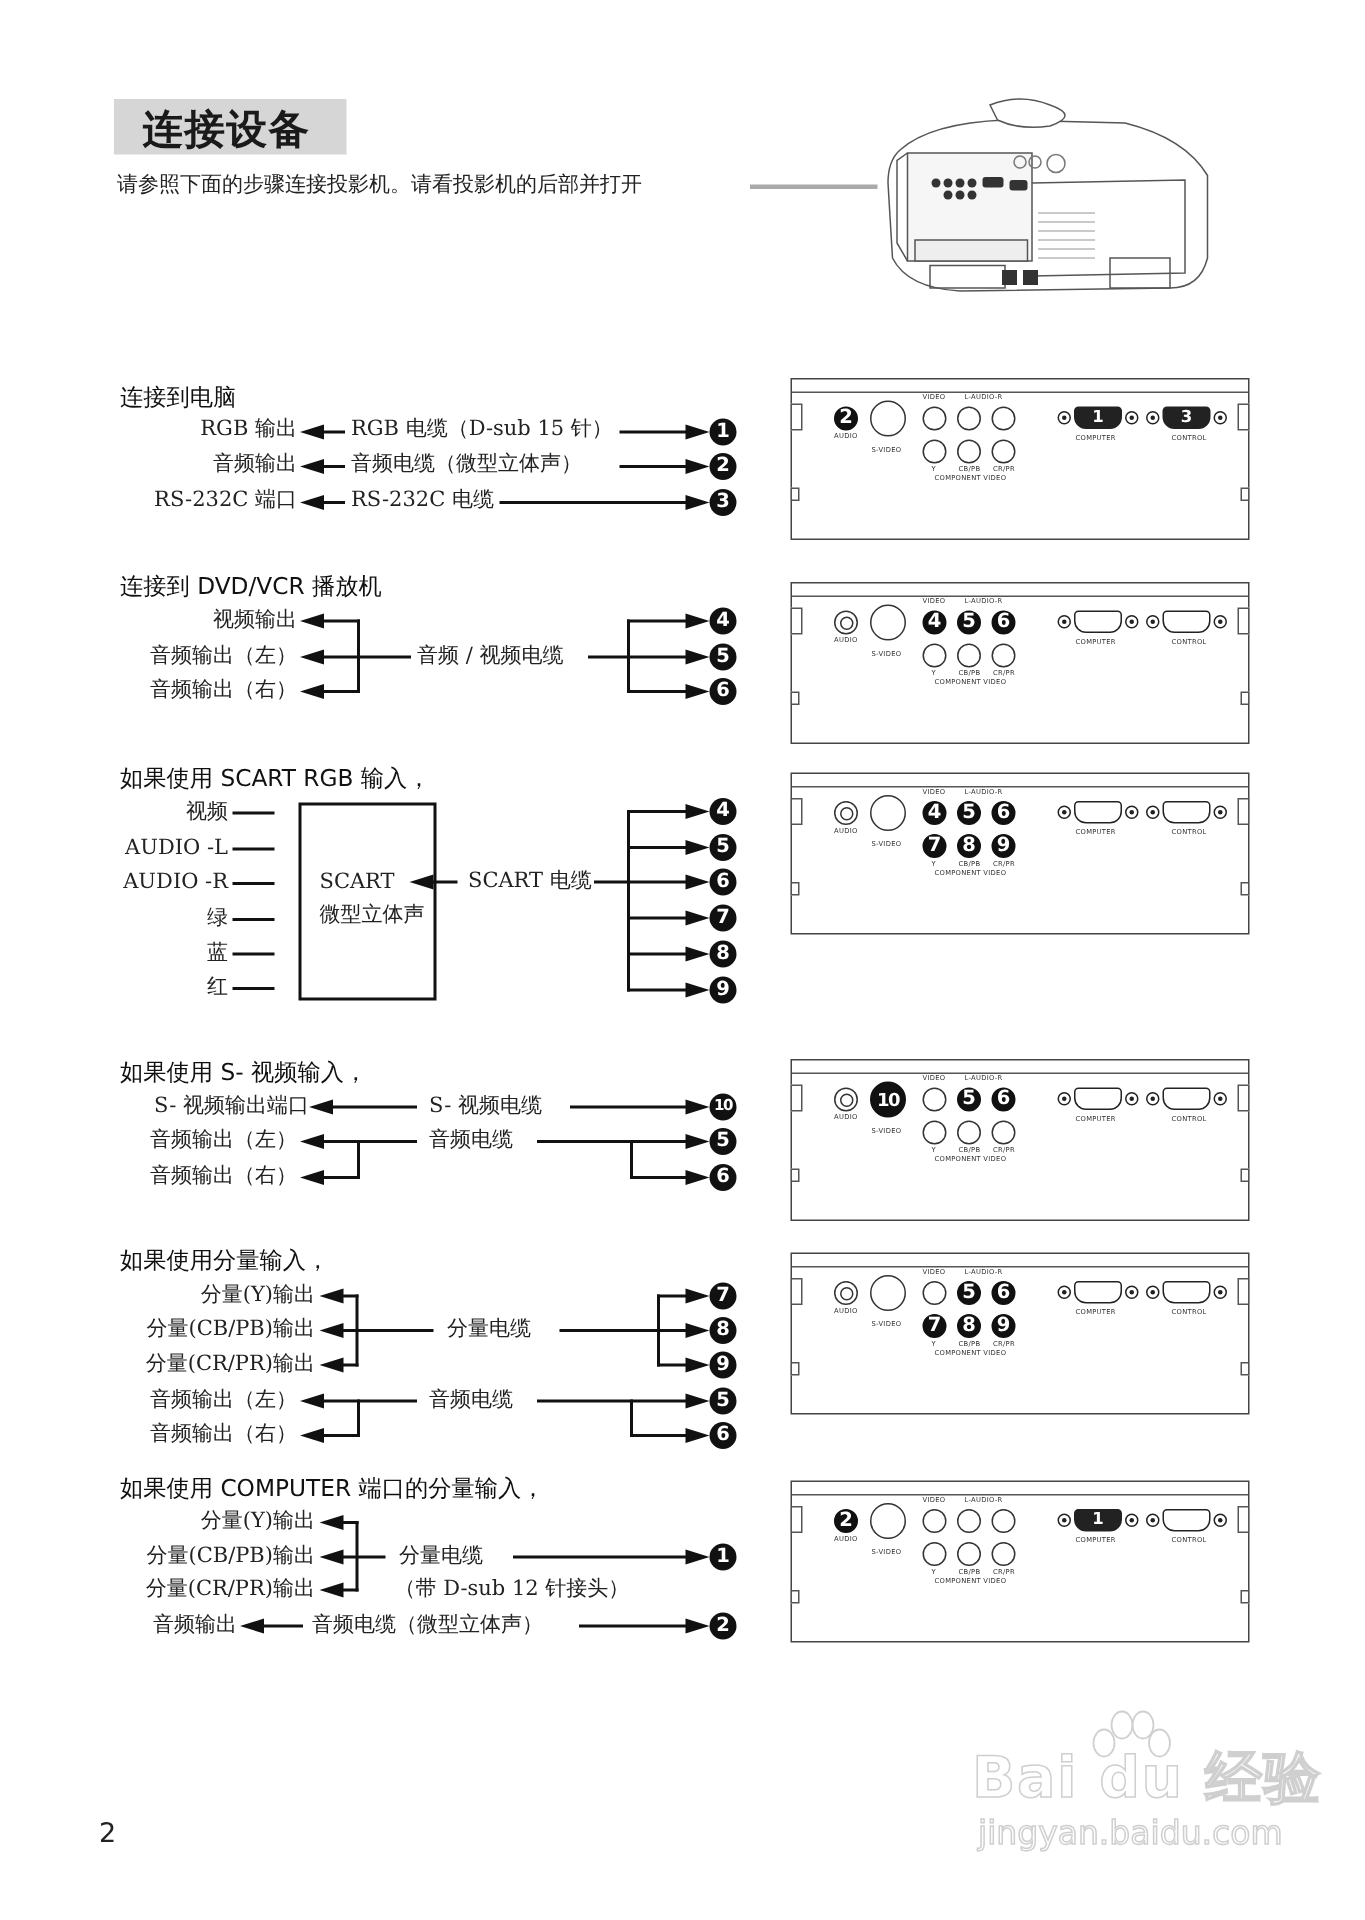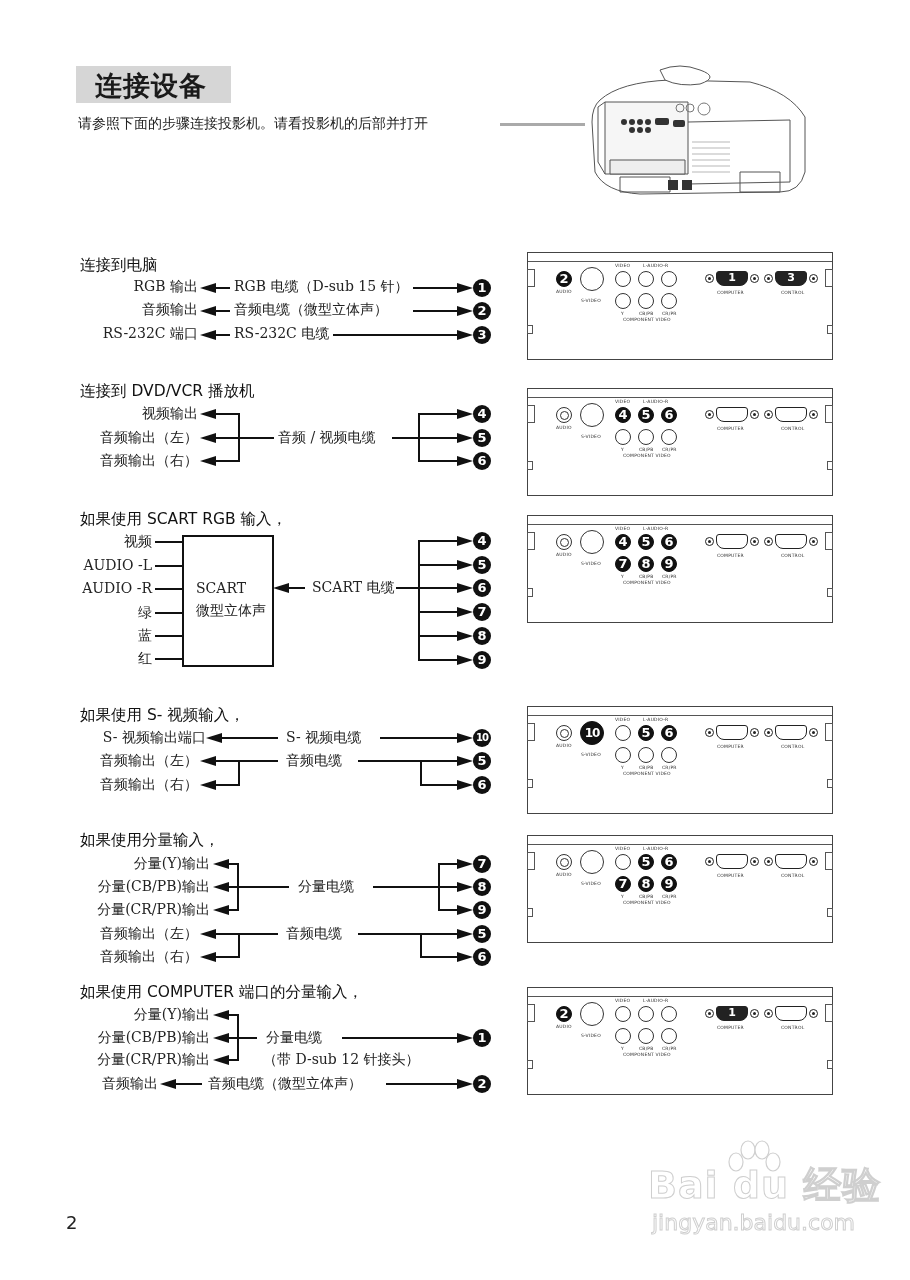--- a/index.html
+++ b/index.html
@@ -11,21 +11,21 @@
   .leader{left:500px;top:123px;width:85px;height:3px;background:#aaa;}
   .h2{font-family:"DejaVu Sans","Liberation Sans",sans-serif;font-size:15.5px;color:#111;white-space:nowrap;}
   .lbl{font-size:14px;color:#222;white-space:nowrap;line-height:18px;}
   .r{text-align:right;}
   .hl{position:absolute;height:2px;background:#111;}
   .vl{position:absolute;width:2px;background:#111;}
   .ah-l{position:absolute;width:0;height:0;border-top:5px solid transparent;border-bottom:5px solid transparent;border-right:16px solid #111;}
   .ah-r{position:absolute;width:0;height:0;border-top:5px solid transparent;border-bottom:5px solid transparent;border-left:16px solid #111;}
   .num{position:absolute;width:18px;height:18px;border-radius:50%;background:#111;color:#fff;font-family:"DejaVu Sans","Liberation Sans",sans-serif;font-weight:bold;font-size:13px;line-height:18px;text-align:center;}
   .num.ten{font-size:10px;letter-spacing:-1px;}
-  .scart-box{position:absolute;left:182px;top:535px;width:88px;height:128px;border:2px solid #111;}
+  .scart-box{position:absolute;left:199px;top:535px;width:88px;height:128px;border:2px solid #111;}
   
   .panel{position:absolute;left:527px;width:306px;height:108px;border:1.5px solid #444;box-sizing:border-box;background:#fff;}
   .panel .topline{position:absolute;left:0;right:0;top:8px;height:1px;background:#555;}
   .panel .tab{position:absolute;width:6px;height:16px;border:1px solid #555;background:#fff;}
   .panel .tab.l{left:-1px;top:16px;}
   .panel .tab.r{right:-1px;top:16px;}
   .panel .stub{position:absolute;width:4px;height:7px;border:1px solid #555;background:#fff;}
   .panel .stub.l{left:-1px;top:72px;}
   .panel .stub.r{right:-1px;top:72px;}
   .jack{position:absolute;border:1.3px solid #333;border-radius:50%;box-sizing:border-box;background:#fff;}

